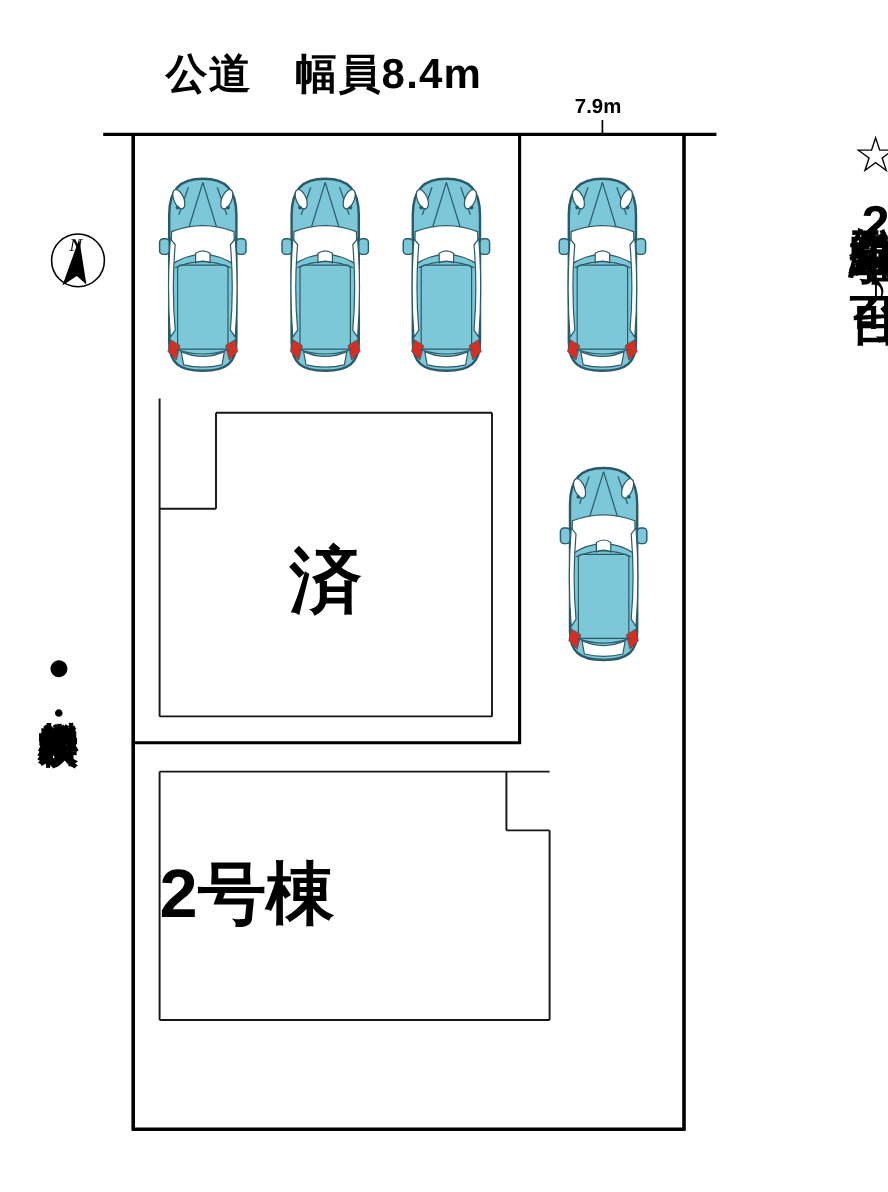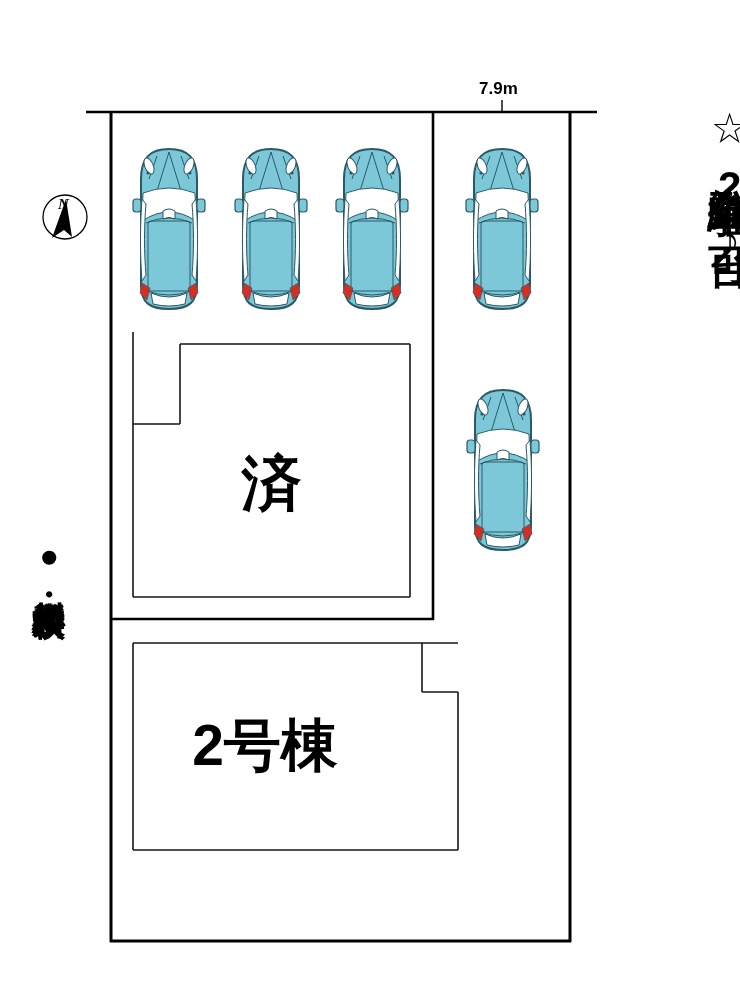--- a/index.html
+++ b/index.html
@@ -26,21 +26,21 @@
   .cline{fill:none;stroke:var(--car-line,#2a5a68);stroke-width:1;}
 
   .txt{position:absolute;font-weight:bold;color:#000;white-space:pre;line-height:1.05;}
   .road-label{left:138px;top:44px;font-size:35px;letter-spacing:1px;}
   .dim-label{left:479px;top:80px;font-size:17px;font-weight:bold;}
   .v{writing-mode:vertical-rl;text-orientation:upright;}
   .right-notes{left:618px;top:104px;height:700px;font-size:42px;letter-spacing:2px;}
   .right-notes .col{line-height:1.07;margin:0;}
   .schools{left:32px;top:537px;font-size:33px;letter-spacing:.5px;line-height:1.02;}
   .sold-label{left:133px;top:452px;width:277px;text-align:center;font-size:60px;}
-  .b2-label{left:133px;top:716px;width:264px;text-align:center;font-size:57px;}
+  .b2-label{left:133px;top:716px;width:264px;font-size:57px;}
   .compass-n{font-family:"Liberation Serif","DejaVu Serif",serif;font-style:italic;font-weight:bold;font-size:15px;}
 </style>
 </head>
 <body>
 
 <div class="stage">
 
   <svg class="plan" viewBox="0 0 740 993">
     <defs>
       <g id="car-proto">
@@ -102,20 +102,21 @@
 
     <g>
         <use href="#car-proto" transform="translate(135,147)"></use>
         <use href="#car-proto" transform="translate(237,147)"></use>
         <use href="#car-proto" transform="translate(338,147)"></use>
         <use href="#car-proto" transform="translate(468,147)"></use>
         <use href="#car-proto" transform="translate(469,388)"></use>
       </g>
   </svg>
 
+  <div class="txt road-label">公道　幅員8.4m</div>
   <div class="txt dim-label">7.9m</div>
 
   <div class="txt v right-notes">
     
     <div class="col">☆縦列駐車2台可♪</div>
   </div>
 
   <div class="txt v schools">●新川小学校・新川中学校</div>
 
   <div class="txt sold-label">済</div>

